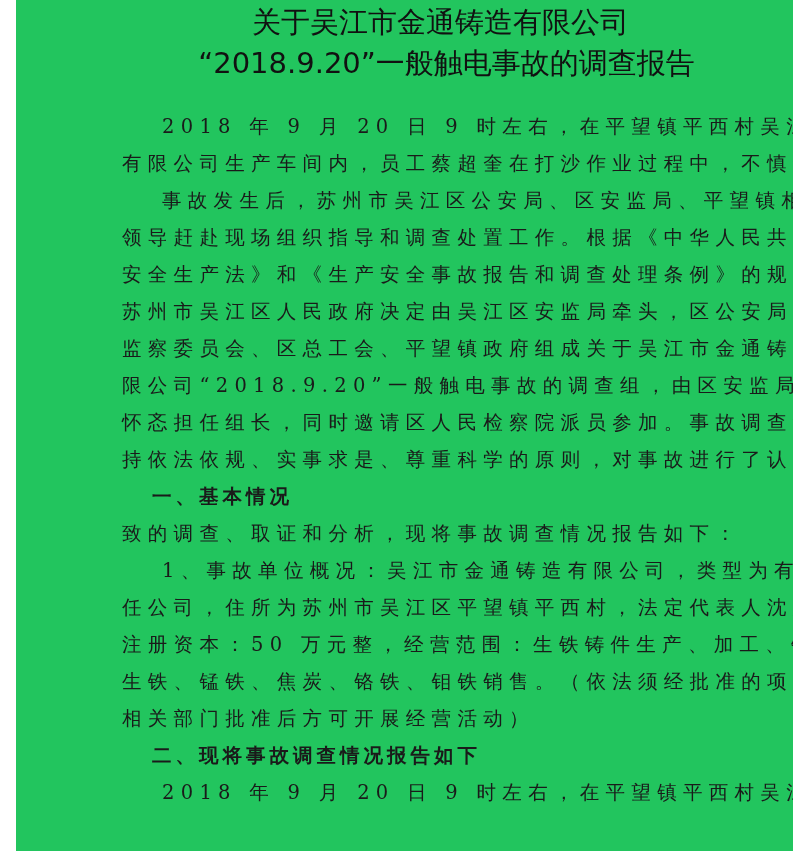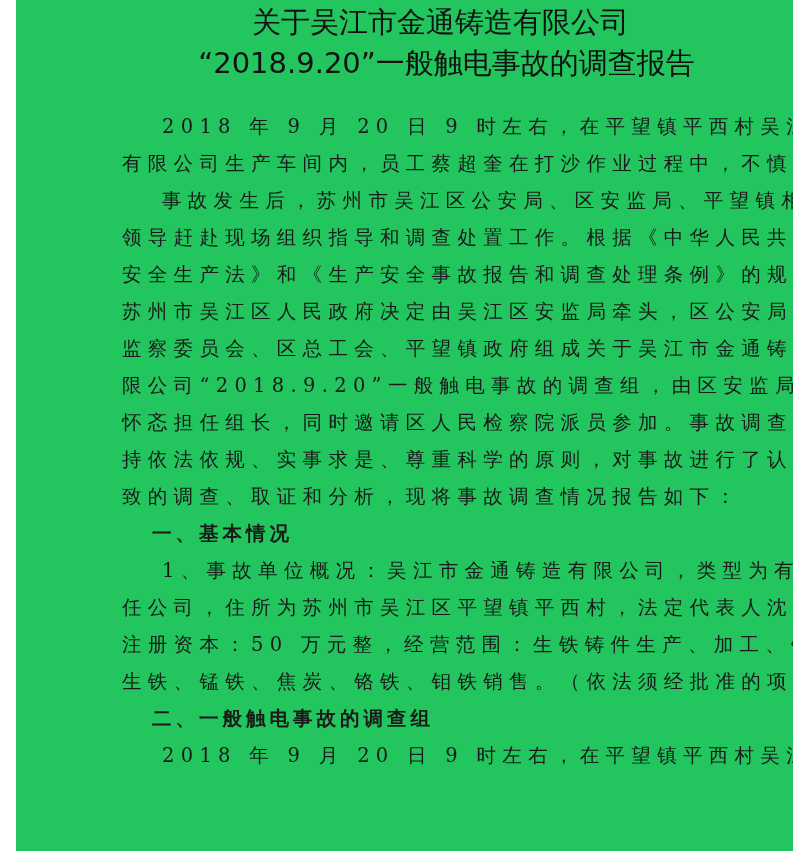--- a/index.html
+++ b/index.html
@@ -37,26 +37,27 @@
     <div class="line">有限公司生产车间内，员工蔡超奎在打沙作业过程中，不慎触电</div>
 
     <div class="line indent">事故发生后，苏州市吴江区公安局、区安监局、平望镇相关</div>
     <div class="line">领导赶赴现场组织指导和调查处置工作。根据《中华人民共和国</div>
     <div class="line">安全生产法》和《生产安全事故报告和调查处理条例》的规定，</div>
     <div class="line">苏州市吴江区人民政府决定由吴江区安监局牵头，区公安局、区</div>
     <div class="line">监察委员会、区总工会、平望镇政府组成关于吴江市金通铸造有</div>
     <div class="line">限公司“2018.9.20”一般触电事故的调查组，由区安监局局长李</div>
     <div class="line">怀忞担任组长，同时邀请区人民检察院派员参加。事故调查组坚</div>
     <div class="line">持依法依规、实事求是、尊重科学的原则，对事故进行了认真细</div>
+    <div class="line heading">一、基本情况</div>
+
     <div class="line">致的调查、取证和分析，现将事故调查情况报告如下：</div>
-
-    <div class="line heading">一、基本情况</div>
 
     <div class="line indent">1、事故单位概况：吴江市金通铸造有限公司，类型为有限责</div>
     <div class="line">任公司，住所为苏州市吴江区平望镇平西村，法定代表人沈娟，</div>
     <div class="line">注册资本：50 万元整，经营范围：生铁铸件生产、加工、销售；</div>
     <div class="line">生铁、锰铁、焦炭、铬铁、钼铁销售。（依法须经批准的项目，经</div>
+    <div class="line">相关部门批准后方可开展经营活动）</div>
 
-    <div class="line heading">二、一般触电事故的调查组</div>
+    <div class="line heading">二、现将事故调查情况报告如下</div>
 
     <div class="line indent">2018 年 9 月 20 日 9 时左右，在平望镇平西村吴江市金通铸造</div>
   </div>
 </div>
 
 </body></html>

